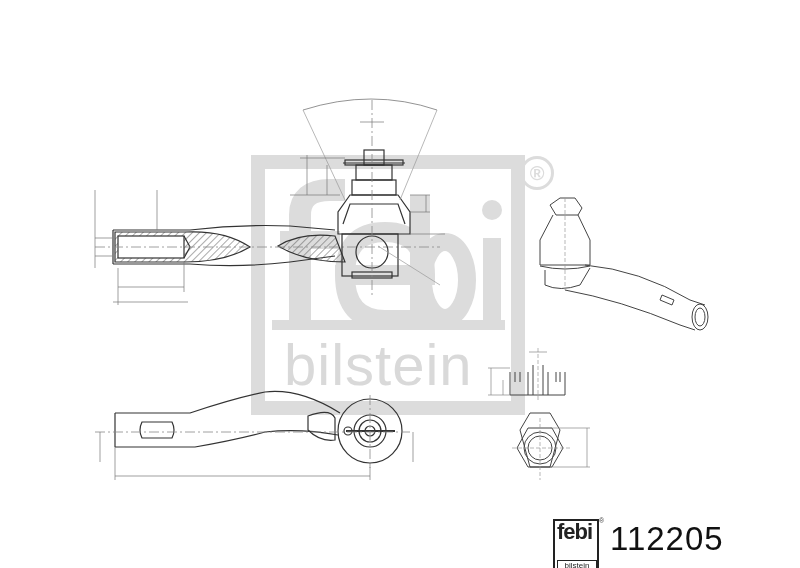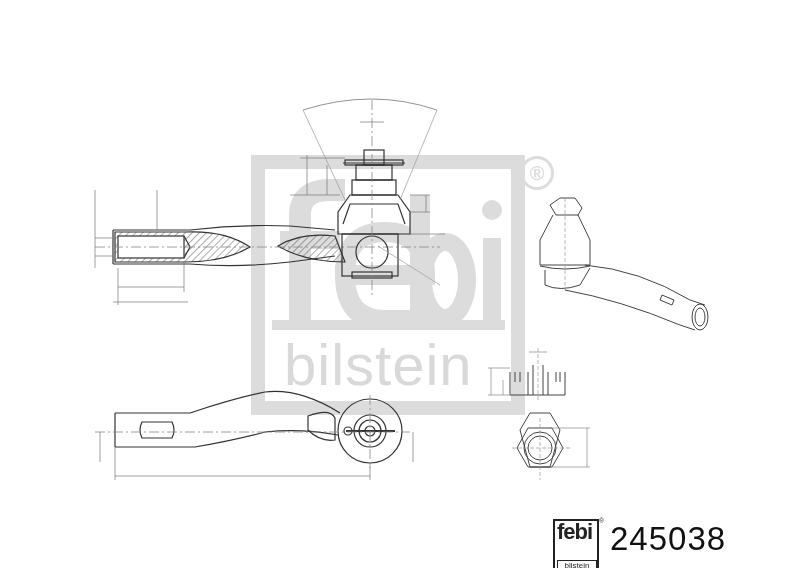--- a/index.html
+++ b/index.html
@@ -168,13 +168,13 @@
 </div>
 
 <div class="watermark-reg">®</div>
 <div class="wm-bilstein">bilstein</div>
 
 <div class="logo-box">
   <div class="logo-febi">febi</div>
   <div class="logo-bilstein">bilstein</div>
 </div>
 <div class="logo-reg">®</div>
-<div class="part-number">245038</div>
+<div class="part-number">112205</div>
 
 </body></html>

